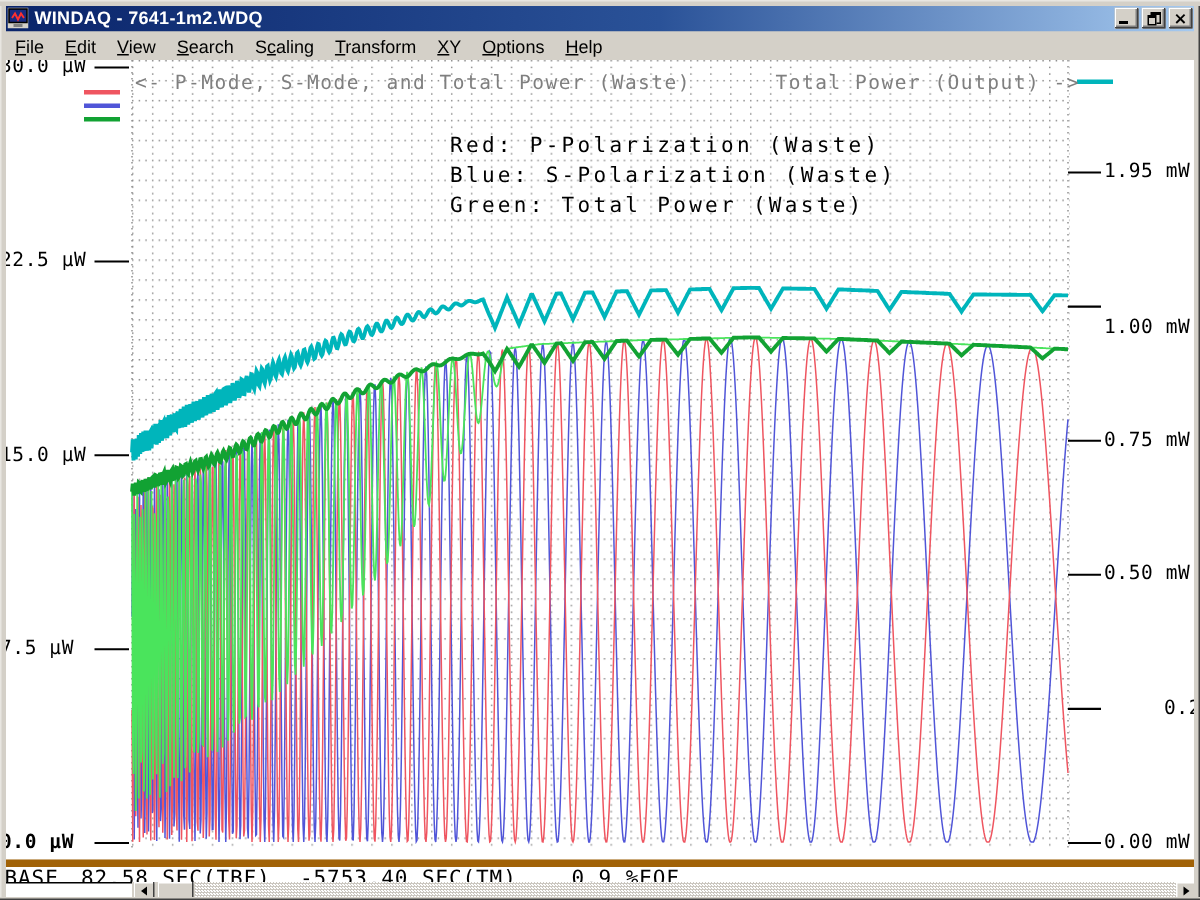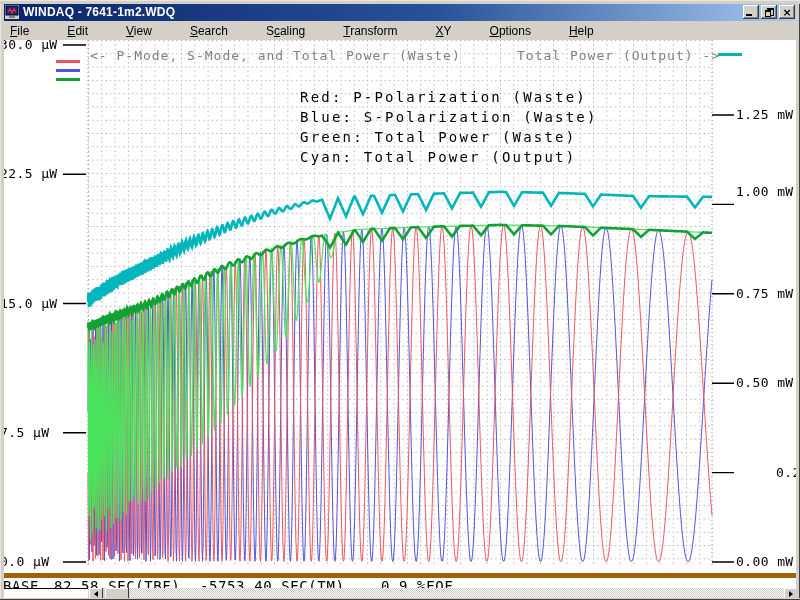--- a/index.html
+++ b/index.html
@@ -22,21 +22,21 @@
   .wbtn{width:16px;height:14px;background:#d4d0c8;position:relative;
     box-shadow:inset -1px -1px #404040,inset 1px 1px #fff,inset -2px -2px #808080;
     display:flex;align-items:center;justify-content:center;}
   .glyph-min{position:absolute;left:3px;bottom:3px;width:6px;height:2px;background:#000;}
   .glyph-restore{position:absolute;left:4px;top:3px;width:7px;height:7px;}
   .glyph-restore:before{content:"";position:absolute;left:2px;top:0;width:5px;height:5px;border:1px solid #000;border-top-width:2px;}
   .glyph-restore:after{content:"";position:absolute;left:0;top:2px;width:4px;height:4px;border:1px solid #000;border-top-width:2px;background:#d4d0c8;}
   .glyph-close{font-size:11px;font-weight:bold;color:#000;line-height:1;font-family:"DejaVu Sans",sans-serif;}
 
   #menubar{position:absolute;left:3px;top:21px;width:794px;height:19px;background:#d4d0c8;
-    display:flex;align-items:center;font-size:12px;color:#000;z-index:40;gap:24px;}
+    display:flex;align-items:center;font-size:12px;color:#000;z-index:40;}
   .menu-item{padding:2px 7px;white-space:nowrap;}
 
   
   #chart{position:absolute;left:0;top:40px;width:800px;height:533px;background:#fff;}
   #plot-svg{position:absolute;left:0;top:0;}
   .mono{font-family:"DejaVu Sans Mono",monospace;color:#000;white-space:pre;}
   .axis-label{position:absolute;font-size:13px;letter-spacing:.4px;}
   .axis-label.left{width:62px;left:0;}
   .axis-label.right{left:736px;}
   .annotation{position:absolute;top:8px;font-size:13px;letter-spacing:1px;color:#7f7f7f;}
@@ -128,29 +128,28 @@
       <rect id="mk-green" x="56" y="78" width="24" height="3" fill="#12a233"></rect>
       <rect id="mk-cyan" x="718" y="53" width="24" height="3" fill="#00b5bb"></rect>
     </svg>
 
     <span class="annotation mono" style="left:90px">&lt;- P-Mode, S-Mode, and Total Power (Waste)</span>
     <span class="annotation mono" style="left:517px">Total Power (Output) -&gt;</span>
 
     <span class="legend-line mono" style="top:69px">Blue: S-Polarization (Waste)</span>
     <span class="legend-line mono" style="top:49px">Red: P-Polarization (Waste)</span>
     <span class="legend-line mono" style="top:89px">Green: Total Power (Waste)</span>
-    <span class="legend-line mono" style="top:109px">Cyan: Total Power (Output)</span>
 
     <span class="axis-label left mono" style="top: -2.99px;">30.0 μW</span>
     <span class="axis-label left mono" style="top: 126.257px;">22.5 μW</span>
     <span class="axis-label left mono" style="top: 255.505px;">15.0 μW</span>
     <span class="axis-label left mono" style="top: 384.752px;">7.5 μW</span>
-    <span class="axis-label left mono" style="top: 514px;">0.0 μW</span>
-    <span class="axis-label right mono" style="top: 67px;">1.25 mW</span>
-    <span class="axis-label right mono" style="top: 144px; text-align: right;">1.00 mW</span>
+    <span class="axis-label left mono" style="top: 514px; font-weight: bold;">0.0 μW</span>
+    <span class="axis-label right mono" style="top: 67px;">1.95 mW</span>
+    <span class="axis-label right mono" style="top: 171px; text-align: right;">1.00 mW</span>
     <span class="axis-label right mono" style="top: 245.8px;">0.75 mW</span>
     <span class="axis-label right mono" style="top: 335.2px;">0.50 mW</span>
     <span class="axis-label right mono" style="top: 424.6px; margin-left: 40px;">0.25 mW</span>
     <span class="axis-label right mono" style="top: 514px;">0.00 mW</span>
   </div>
 
   <div id="statusbar">
     <span class="status-seg mono" id="status-base" style="left:3px">BASE</span>
     <span class="status-seg mono" style="left:54px">82.58 SEC(TBF)</span>
     <span class="status-seg mono" style="left:200px">-5753.40 SEC(TM)</span>

